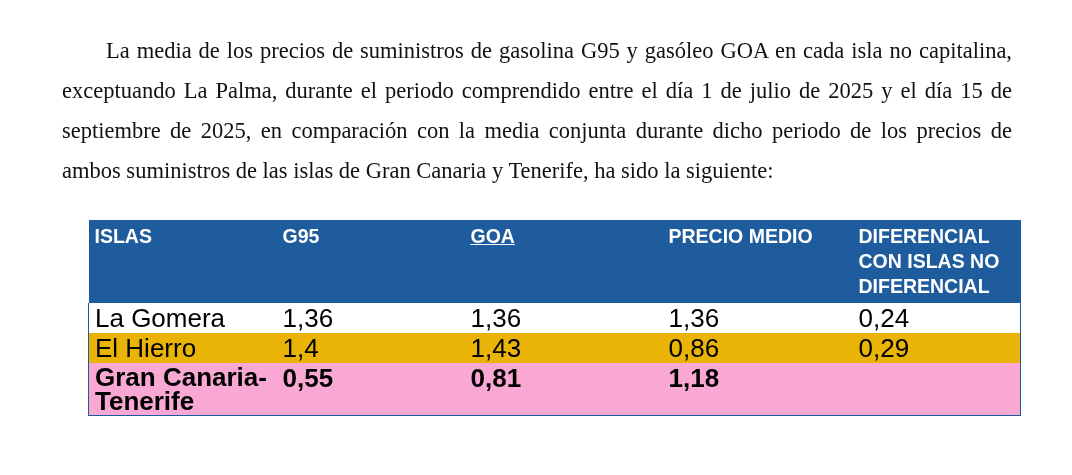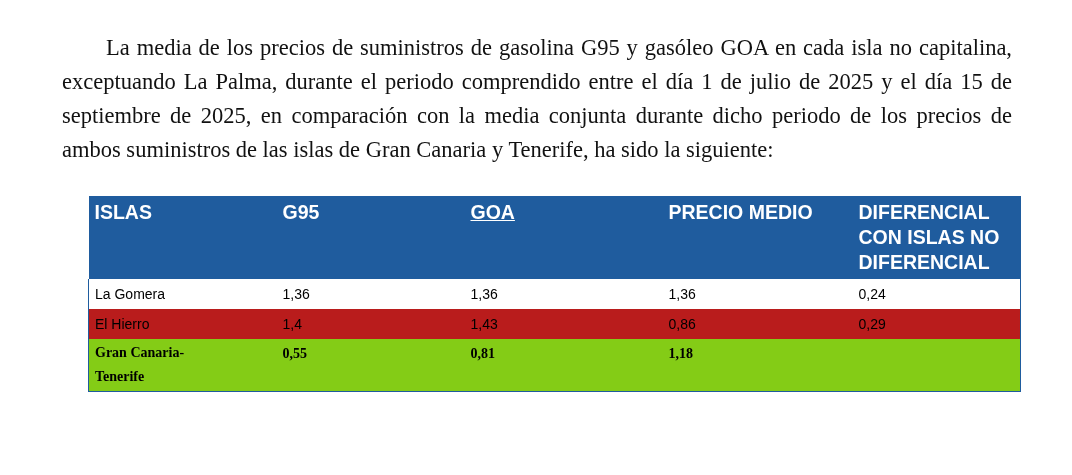--- a/index.html
+++ b/index.html
@@ -19,38 +19,39 @@
     width: 1072px;
     height: 475px;
     box-sizing: border-box;
   }
   .paragraph {
     position: absolute;
     left: 62px;
     top: 8px;
     width: 950px;
     font-size: 22.5px;
-    line-height: 34px;
+    line-height: 40px;
     text-align: justify;
     text-indent: 44px;
     font-family: "Liberation Serif", serif;
     color: #111111;
   }
   .table-wrap {
     position: absolute;
     left: 88px;
     top: 196px;
     width: 872px;
   }
   table.price-table {
     border-collapse: collapse;
     width: 872px;
     font-family: "Liberation Sans", sans-serif;
     font-size: 19px;
     table-layout: fixed;
+    margin-top: 24px;
   }
   table.price-table thead th {
     background: #1F5C9E;
     color: #ffffff;
     font-weight: bold;
     text-align: left;
     vertical-align: top;
     padding: 4px 6px 4px 6px;
     border: none;
     line-height: 25px;
@@ -60,28 +61,27 @@
   thead th.c-g95   { width: 176px; }
   thead th.c-goa   { width: 186px; text-decoration: underline; }
   thead th.c-pm    { width: 178px; }
   thead th.c-dif   { width: 156px; }
 
   table.price-table tbody td {
     padding: 2px 6px;
     line-height: 26px;
     border: none;
     vertical-align: top;
-    font-size: 14px;
+    font-size: 26px;
   }
   tbody tr.row-odd td { background: #ffffff; }
-  tbody tr.row-even td { background: #b91c1c; }
+  tbody tr.row-even td { background: #eab308; }
   tbody tr.row-total td {
-    background: #84cc16;
+    background: #f9a8d4;
     font-weight: bold;
-    font-family: Liberation Serif, serif;
   }
   tbody tr.row-total td.islas-cell {
     line-height: 24px;
   }
   
   .table-body-border {
     border-left: 1.5px solid #1F5C9E;
     border-right: 1.5px solid #1F5C9E;
     border-bottom: 1.5px solid #1F5C9E;
   }

